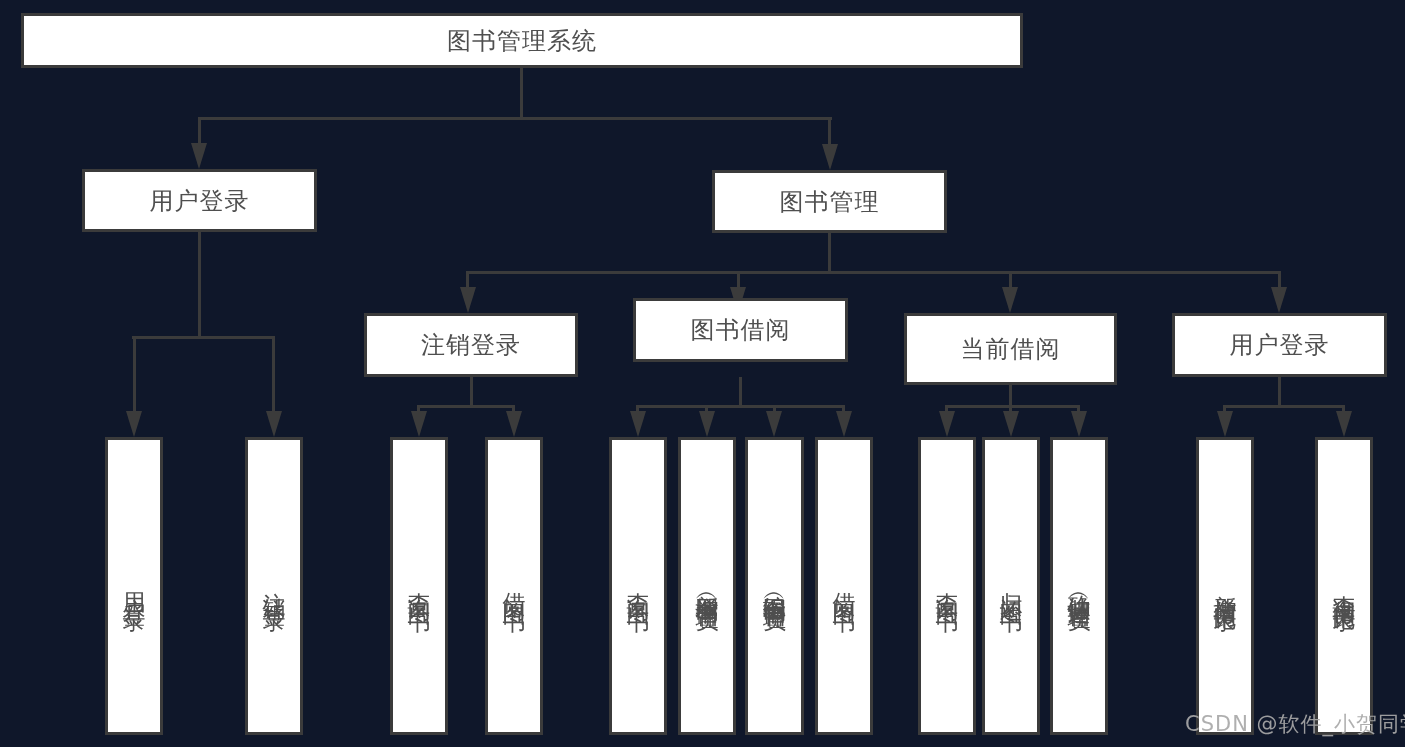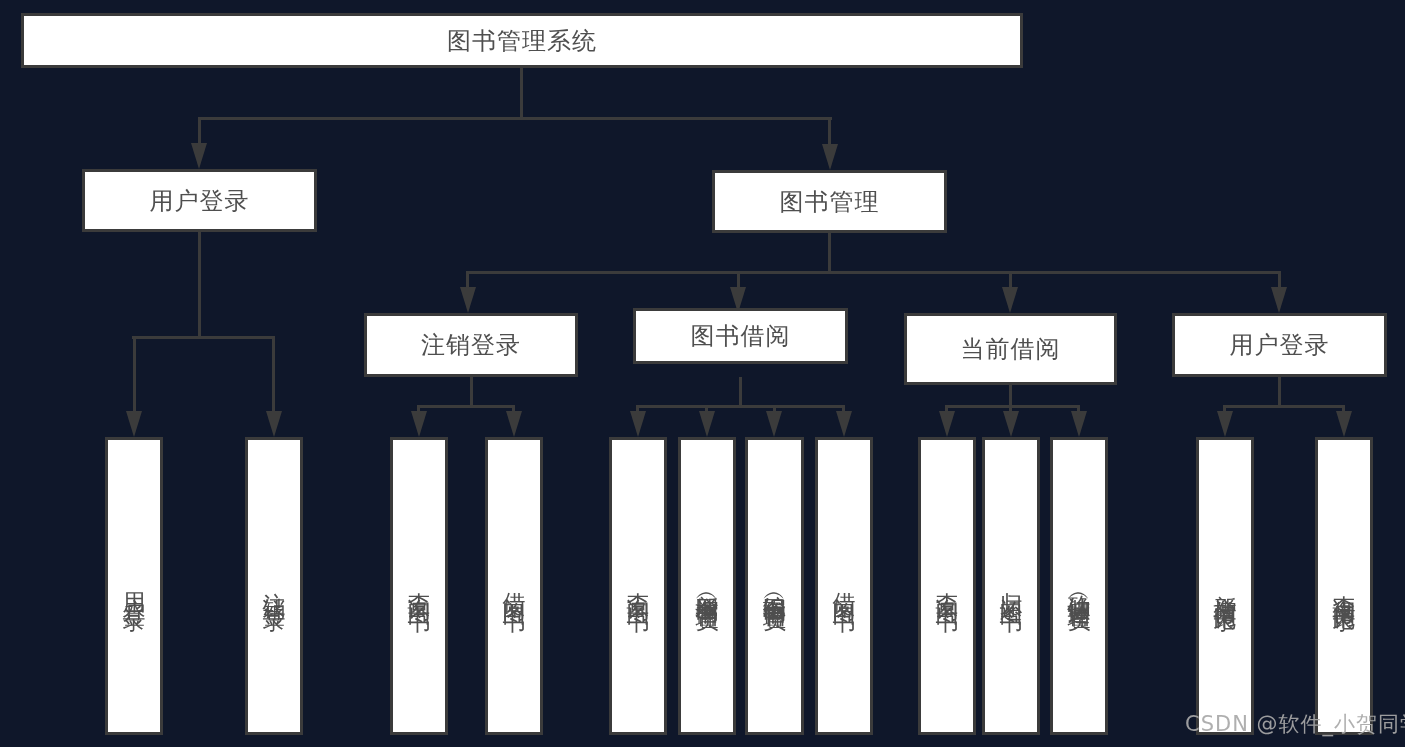--- a/index.html
+++ b/index.html
@@ -87,21 +87,21 @@
   <div class="vline" style="left:466px; top:271px; height:19px;"></div>
   <div class="arrow" style="left:460px; top:287px;"></div>
   <div class="vline" style="left:737px; top:271px; height:19px;"></div>
   <div class="arrow" style="left:730px; top:287px;"></div>
   <div class="vline" style="left:1009px; top:271px; height:19px;"></div>
   <div class="arrow" style="left:1002px; top:287px;"></div>
   <div class="vline" style="left:1278px; top:271px; height:19px;"></div>
   <div class="arrow" style="left:1271px; top:287px;"></div>
 
   <div class="node" style="left:364px; top:313px; width:214px; height:64px;">注销登录</div>
-  <div class="node" style="left:633px; top:308px; width:215px; height:56px;text-align:center;">图书借阅</div>
+  <div class="node" style="left:633px; top:298px; width:215px; height:64px;text-align:center;">图书借阅</div>
   <div class="node" style="left:904px; top:313px; width:213px; height:72px;">当前借阅</div>
   <div class="node" style="left:1172px; top:313px; width:215px; height:64px;">用户登录</div>
 
   <div class="vline" style="left:470px; top:377px; height:28px;"></div>
   <div class="hline" style="left:417px; top:405px; width:98px;"></div>
   <div class="vline" style="left:417px; top:405px; height:9px;"></div>
   <div class="arrow" style="left:411px; top:411px;"></div>
   <div class="vline" style="left:512px; top:405px; height:9px;"></div>
   <div class="arrow" style="left:506px; top:411px;"></div>
 

